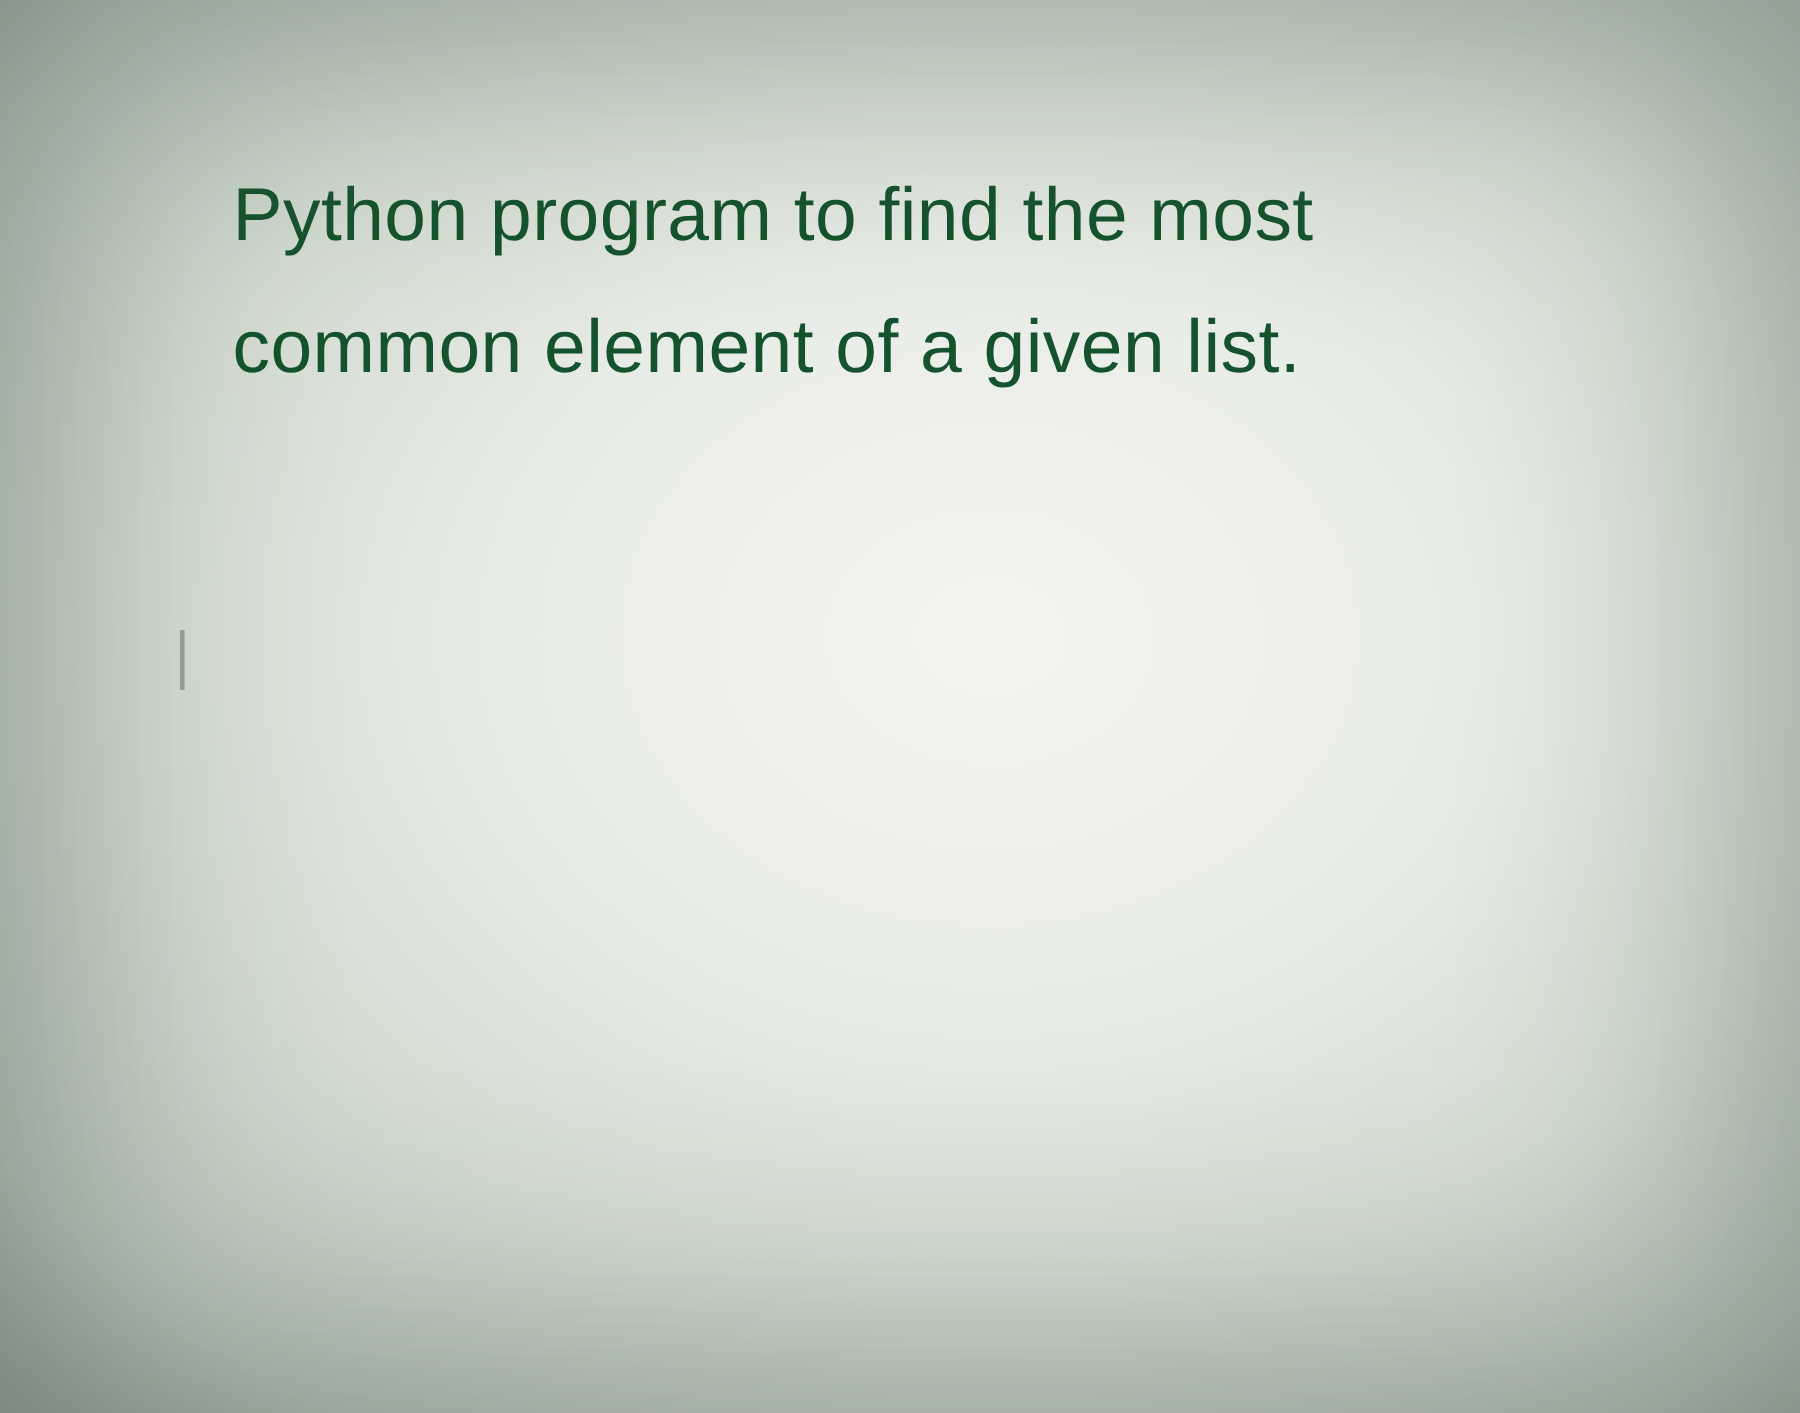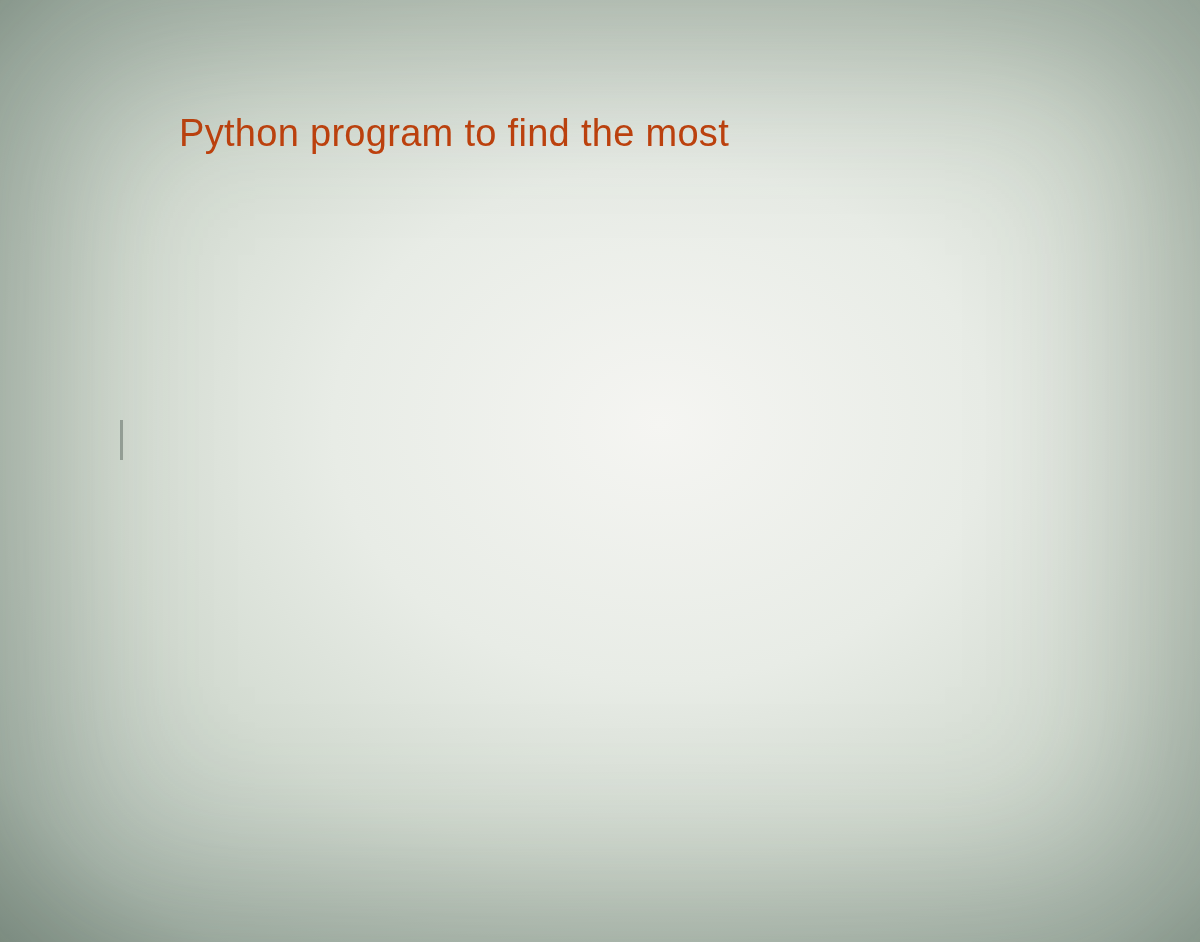--- a/index.html
+++ b/index.html
@@ -15,26 +15,25 @@
       position: relative;
       overflow: hidden;
     }
     .content {
       position: absolute;
       top: 100px;
       left: 155px;
       right: 100px;
     }
     .problem-text {
-      font-size: 38px;
+      font-size: 50px;
       line-height: 1.75;
-      color: #c2410c;
+      color: #14532d;
       font-weight: 400;
       letter-spacing: 0.3px;
-      margin-left: 24px;
     }
     .vignette {
       position: absolute;
       inset: 0;
       pointer-events: none;
       box-shadow: inset 0 0 180px 40px rgba(60, 80, 65, 0.35);
     }
     .cursor-mark {
       position: absolute;
       top: 420px;
@@ -43,17 +42,18 @@
       height: 40px;
       background: rgba(80, 90, 85, 0.45);
     }
   </style>
 </head>
 <body>
 
 <div class="content">
   <p class="problem-text">
     <span>Python program to find the most</span><br>
+    <span>common element of a given list.</span>
   </p>
 </div>
 
 <div class="cursor-mark"></div>
 <div class="vignette"></div>
 
 </body></html>

